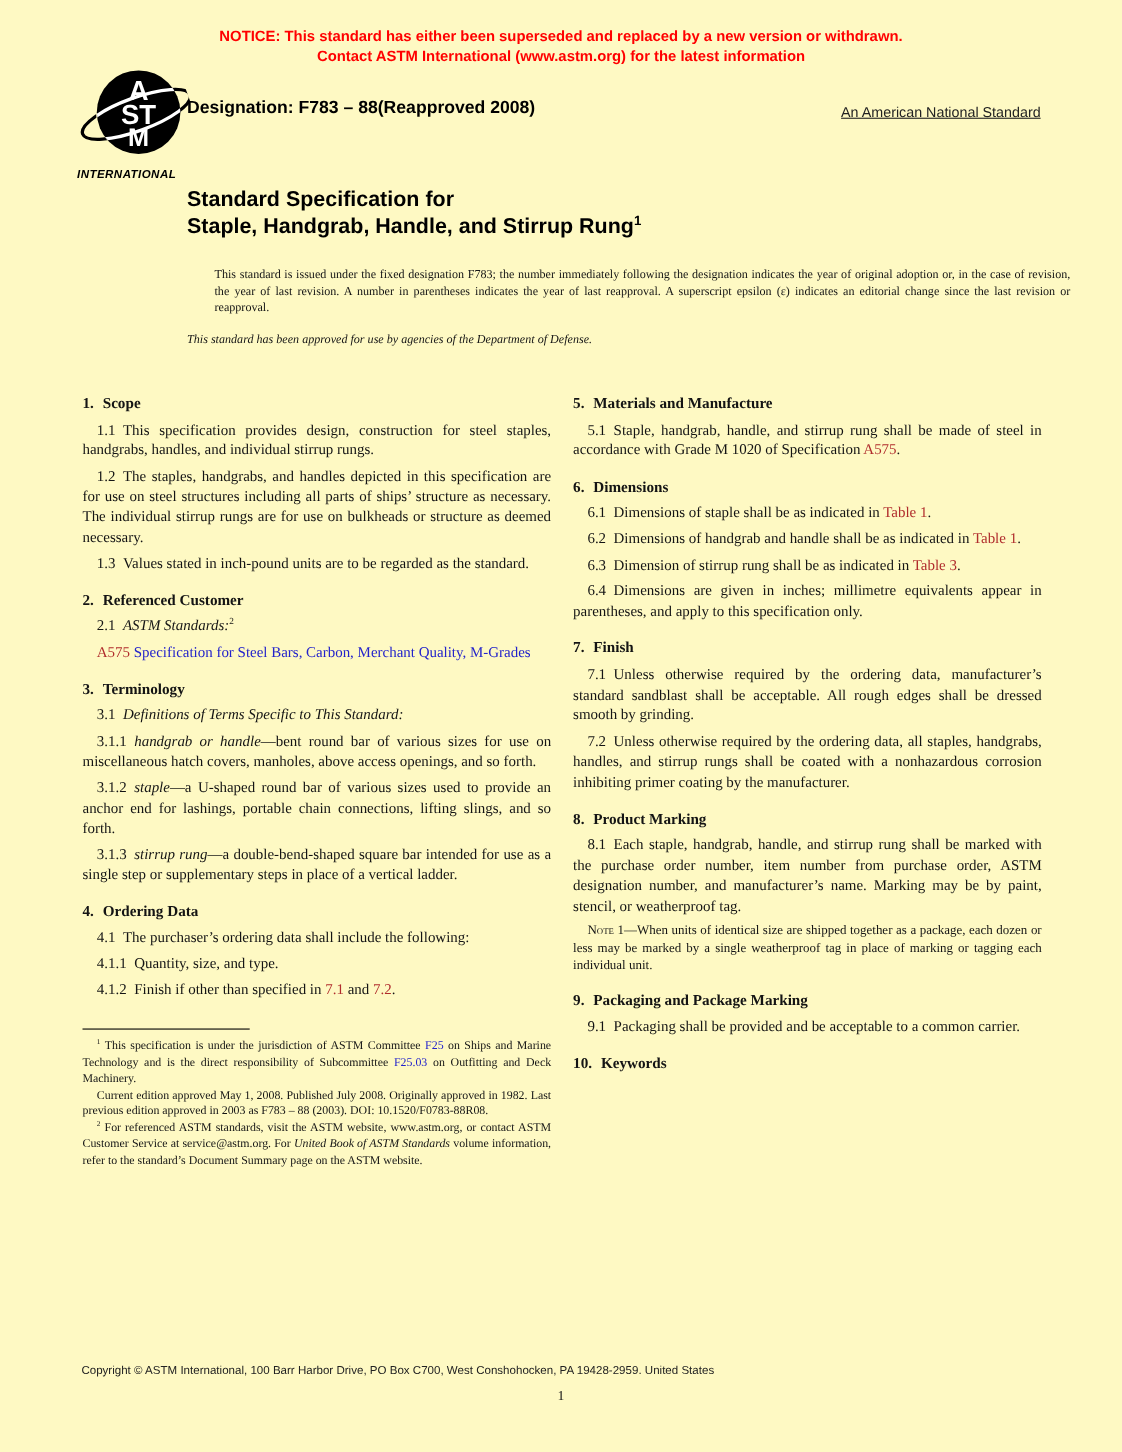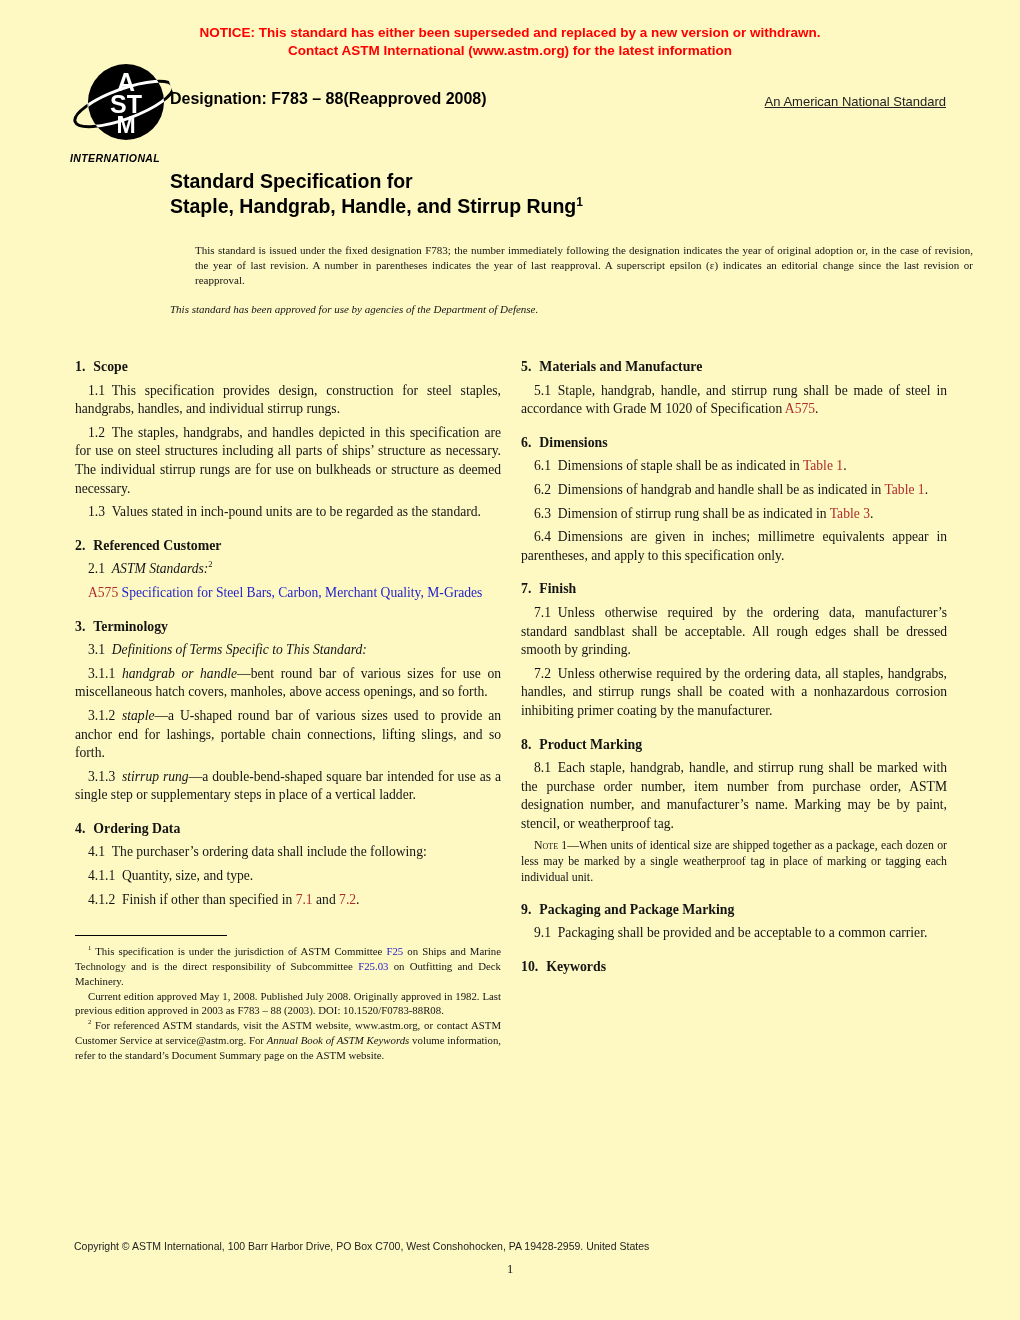--- a/index.html
+++ b/index.html
@@ -123,21 +123,21 @@
 
       <div class="sec"><span class="hnum">4.</span><span>Ordering Data</span></div>
       <p>4.1 The purchaser’s ordering data shall include the following:</p>
       <p>4.1.1 Quantity, size, and type.</p>
       <p><span>4.1.2 Finish if other than specified in </span><span class="rlink">7.1</span><span> and </span><span class="rlink">7.2</span><span>.</span></p>
 
       <hr class="fnrule">
       <div class="fn">
         <p><sup>1</sup><span> This specification is under the jurisdiction of ASTM Committee </span><span class="blink">F25</span><span> on Ships and Marine Technology and is the direct responsibility of Subcommittee </span><span class="blink">F25.03</span><span> on Outfitting and Deck Machinery.</span></p>
         <p>Current edition approved May 1, 2008. Published July 2008. Originally approved in 1982. Last previous edition approved in 2003 as F783 – 88 (2003). DOI: 10.1520/F0783-88R08.</p>
-        <p><sup>2</sup><span> For referenced ASTM standards, visit the ASTM website, www.astm.org, or contact ASTM Customer Service at service@astm.org. For </span><span class="it">Annual Book of ASTM Keywords</span><span> volume information, refer to the standard’s Document Summary page on the ASTM website.</span></p>
+        <p><sup>2</sup><span> For referenced ASTM standards, visit the ASTM website, www.astm.org, or contact ASTM Customer Service at service@astm.org. For </span><span class="it">United Book of ASTM Standards</span><span> volume information, refer to the standard’s Document Summary page on the ASTM website.</span></p>
       </div>
     </div>
 
     <div class="col">
       <div class="sec first"><span class="hnum">5.</span><span>Materials and Manufacture</span></div>
       <p><span>5.1 Staple, handgrab, handle, and stirrup rung shall be made of steel in accordance with Grade M 1020 of Specification </span><span class="rlink">A575</span><span>.</span></p>
 
       <div class="sec"><span class="hnum">6.</span><span>Dimensions</span></div>
       <p><span>6.1 Dimensions of staple shall be as indicated in </span><span class="rlink">Table 1</span><span>.</span></p>
       <p><span>6.2 Dimensions of handgrab and handle shall be as indicated in </span><span class="rlink">Table 1</span><span>.</span></p>

